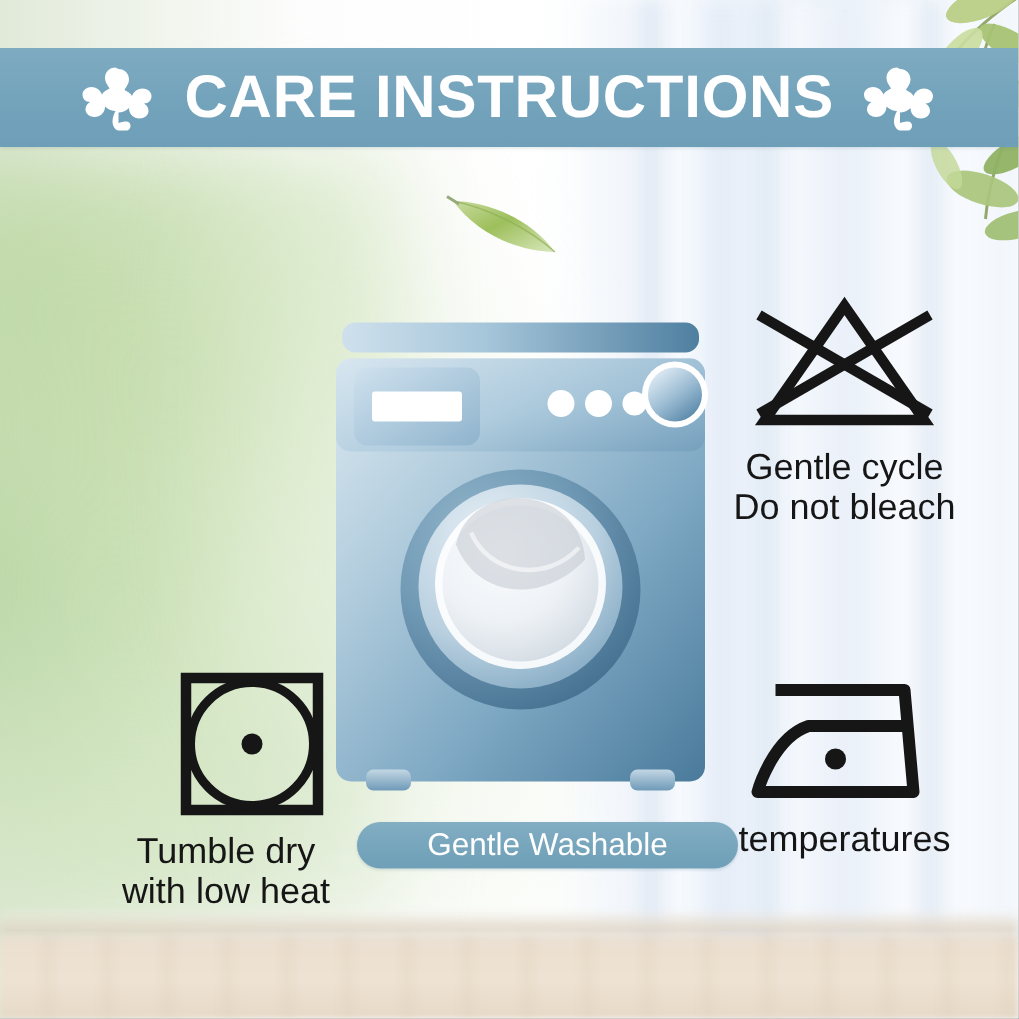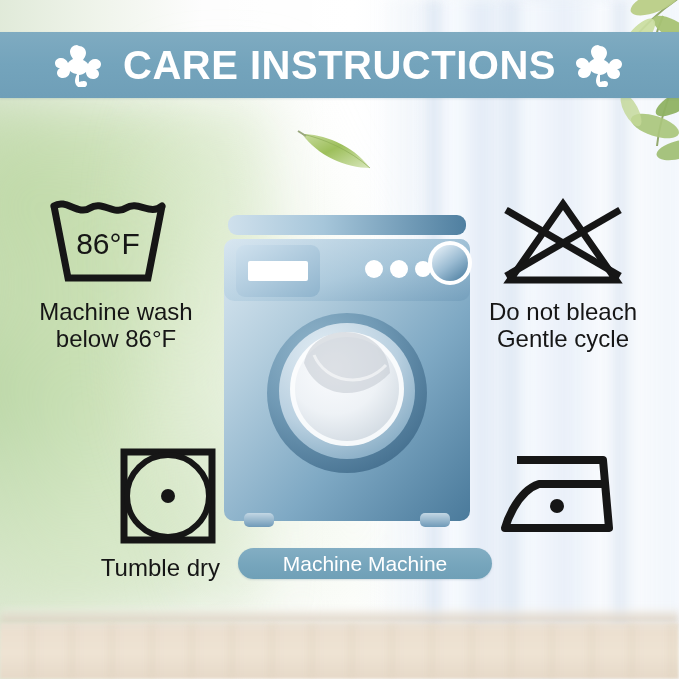--- a/index.html
+++ b/index.html
@@ -186,61 +186,52 @@
         <stop offset="0%" stop-color="#c9dca0"></stop>
         <stop offset="45%" stop-color="#9dbf5b"></stop>
         <stop offset="100%" stop-color="#d8e7bb"></stop>
       </linearGradient>
     </defs>
     <path d="M6 16 C 26 16, 56 26, 74 50 C 50 50, 22 38, 6 16 Z" fill="url(#leafGrad)"></path>
     <path d="M6 16 C 26 20, 54 32, 74 50" stroke="#8fae57" stroke-width="1" fill="none" opacity="0.7"></path>
     <path d="M2 13 L 10 18" stroke="#9aa87e" stroke-width="2" fill="none"></path>
   </svg>
 
-  <div class="care-item" id="item-wash">
-    <svg class="care-symbol" width="148" height="96" viewBox="0 0 148 96">
-      <path d="M12 10 C 24 2, 36 20, 48 12 C 60 4, 72 20, 84 12 C 96 4, 108 20, 120 10" stroke="#161616" stroke-width="7" fill="none" stroke-linecap="round"></path>
-      <path d="M12 10 L 26 82 L 106 82 L 120 10" stroke="#161616" stroke-width="7" fill="none" stroke-linejoin="miter" stroke-linecap="butt"></path>
-      <text x="66" y="58" text-anchor="middle" font-family="Liberation Sans, sans-serif" font-size="30" font-weight="400" fill="#161616">86°F</text>
-    </svg>
-    <div class="care-label">
-      <div>Machine wash</div>
-      <div>below 86°F</div>
-    </div>
-  </div>
 
   <div class="care-item" id="item-bleach">
     <svg class="care-symbol" width="150" height="96" viewBox="0 0 150 96">
       <path d="M75 8 L 128 84 L 22 84 Z" stroke="#161616" stroke-width="7" fill="none" stroke-linejoin="miter"></path>
       <line x1="18" y1="14" x2="132" y2="80" stroke="#161616" stroke-width="7" stroke-linecap="butt"></line>
       <line x1="132" y1="14" x2="18" y2="80" stroke="#161616" stroke-width="7" stroke-linecap="butt"></line>
     </svg>
     <div class="care-label">
+      <div>Gentle cycle</div>
       <div>Do not bleach</div>
-      <div>Gentle cycle</div>
     </div>
   </div>
 
   <div class="care-item" id="item-dry">
     <svg class="care-symbol" width="108" height="104" viewBox="0 0 108 104">
       <rect x="12" y="8" width="88" height="88" stroke="#161616" stroke-width="7" fill="none"></rect>
       <circle cx="56" cy="52" r="41" stroke="#161616" stroke-width="6" fill="none"></circle>
       <circle cx="56" cy="52" r="7" fill="#161616"></circle>
     </svg>
     <div class="care-label">
       <div>Tumble dry</div>
+      <div>with low heat</div>
     </div>
   </div>
 
   <div class="care-item" id="item-iron">
     <svg class="care-symbol" width="140" height="96" viewBox="0 0 140 96">
       <path d="M24 16 L 110 16 L 116 84 L 12 84 C 12 84, 22 48, 46 40 L 110 40" stroke="#161616" stroke-width="8" fill="none" stroke-linejoin="round" stroke-linecap="butt"></path>
       <circle cx="64" cy="62" r="7" fill="#161616"></circle>
     </svg>
     <div class="care-label">
+      <div>temperatures</div>
     </div>
   </div>
 
   <svg class="machine" viewBox="0 0 250 320">
     <defs>
       <linearGradient id="bodyGrad" x1="0" y1="0" x2="1" y2="1">
         <stop offset="0%" stop-color="#dbe8f1"></stop>
         <stop offset="28%" stop-color="#b4cede"></stop>
         <stop offset="62%" stop-color="#7fa9c4"></stop>
         <stop offset="100%" stop-color="#4a7a9b"></stop>
@@ -312,16 +303,16 @@
       <circle cx="125" cy="176" r="52" fill="url(#glassGrad)"></circle>
       <path d="M82 150 C 96 186, 140 190, 168 160 C 166 126, 130 110, 102 124 C 90 130, 84 140, 82 150 Z" fill="#b9bfc7" opacity="0.45"></path>
       <path d="M92 142 C 104 170, 142 176, 164 152" stroke="#ffffff" stroke-width="3" fill="none" opacity="0.55"></path>
     </g>
 
     <rect x="22" y="300" width="30" height="14" rx="5" fill="url(#footGrad)"></rect>
     <rect x="198" y="300" width="30" height="14" rx="5" fill="url(#footGrad)"></rect>
   </svg>
 
   <div class="badge">
-    <span class="badge-text">Machine Machine</span>
+    <span class="badge-text">Gentle Washable</span>
   </div>
 
 </div>
 
 </body></html>

